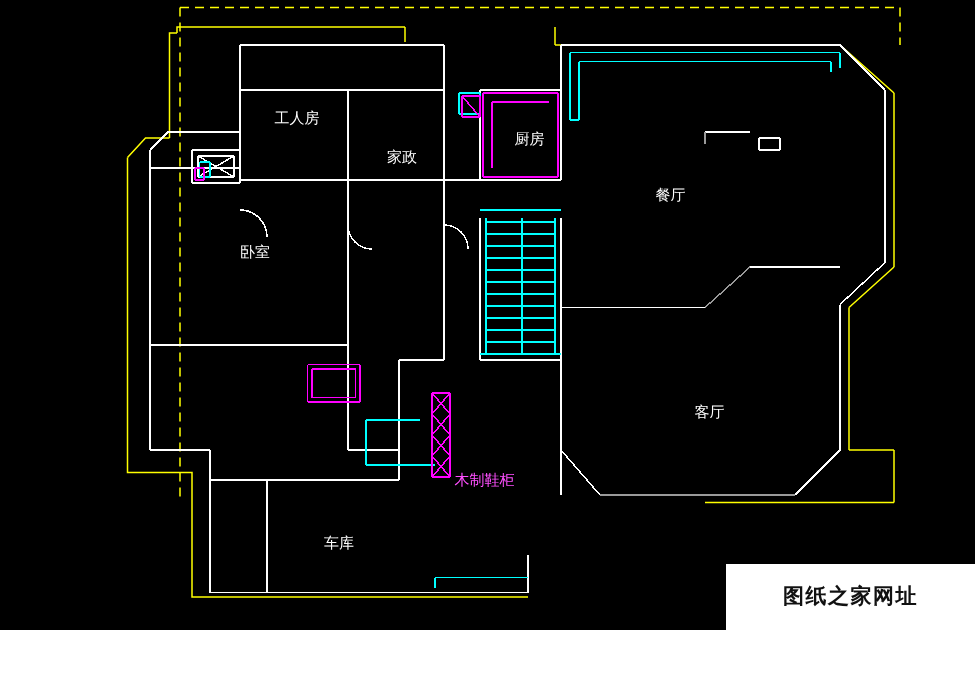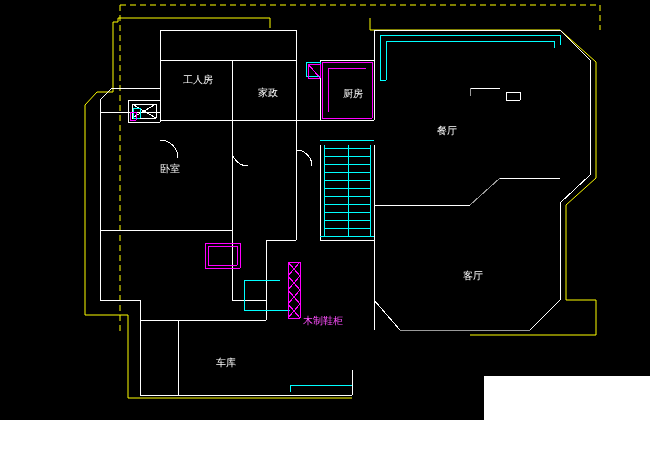--- a/index.html
+++ b/index.html
@@ -257,26 +257,27 @@
 
     <g fill="none" stroke="#9a9a9a" stroke-width="1" shape-rendering="crispEdges">
       <polyline points="470,88 470,96"></polyline>
       <polyline points="470,205 500,178"></polyline>
       <polyline points="400,330 530,330"></polyline>
     </g>
 
   </svg>
 
   <div class="label" style="left:183px;top:74px;">工人房</div>
-  <div class="label" style="left:258px;top:87px;">家政</div>
+  <div class="label" style="left:258px;top:100px;">家政</div>
   <div class="label" style="left:343px;top:89px;font-family:Liberation Mono, monospace;">厨房</div>
   <div class="label" style="left:160px;top:163px;">卧室</div>
   <div class="label" style="left:437px;top:125px;">餐厅</div>
   <div class="label" style="left:463px;top:270px;">客厅</div>
   <div class="label" style="left:216px;top:357px;font-family:Liberation Serif, serif;">车库</div>
   <div class="label magenta" style="left:303px;top:283px;margin-top:32px;">木制鞋柜</div>
 
   <div id="watermark">
+    <div id="wm-line1">图纸之家网址</div>
   </div>
 
   <div id="footer-bar"></div>
 
 </div>
 
 </body></html>

